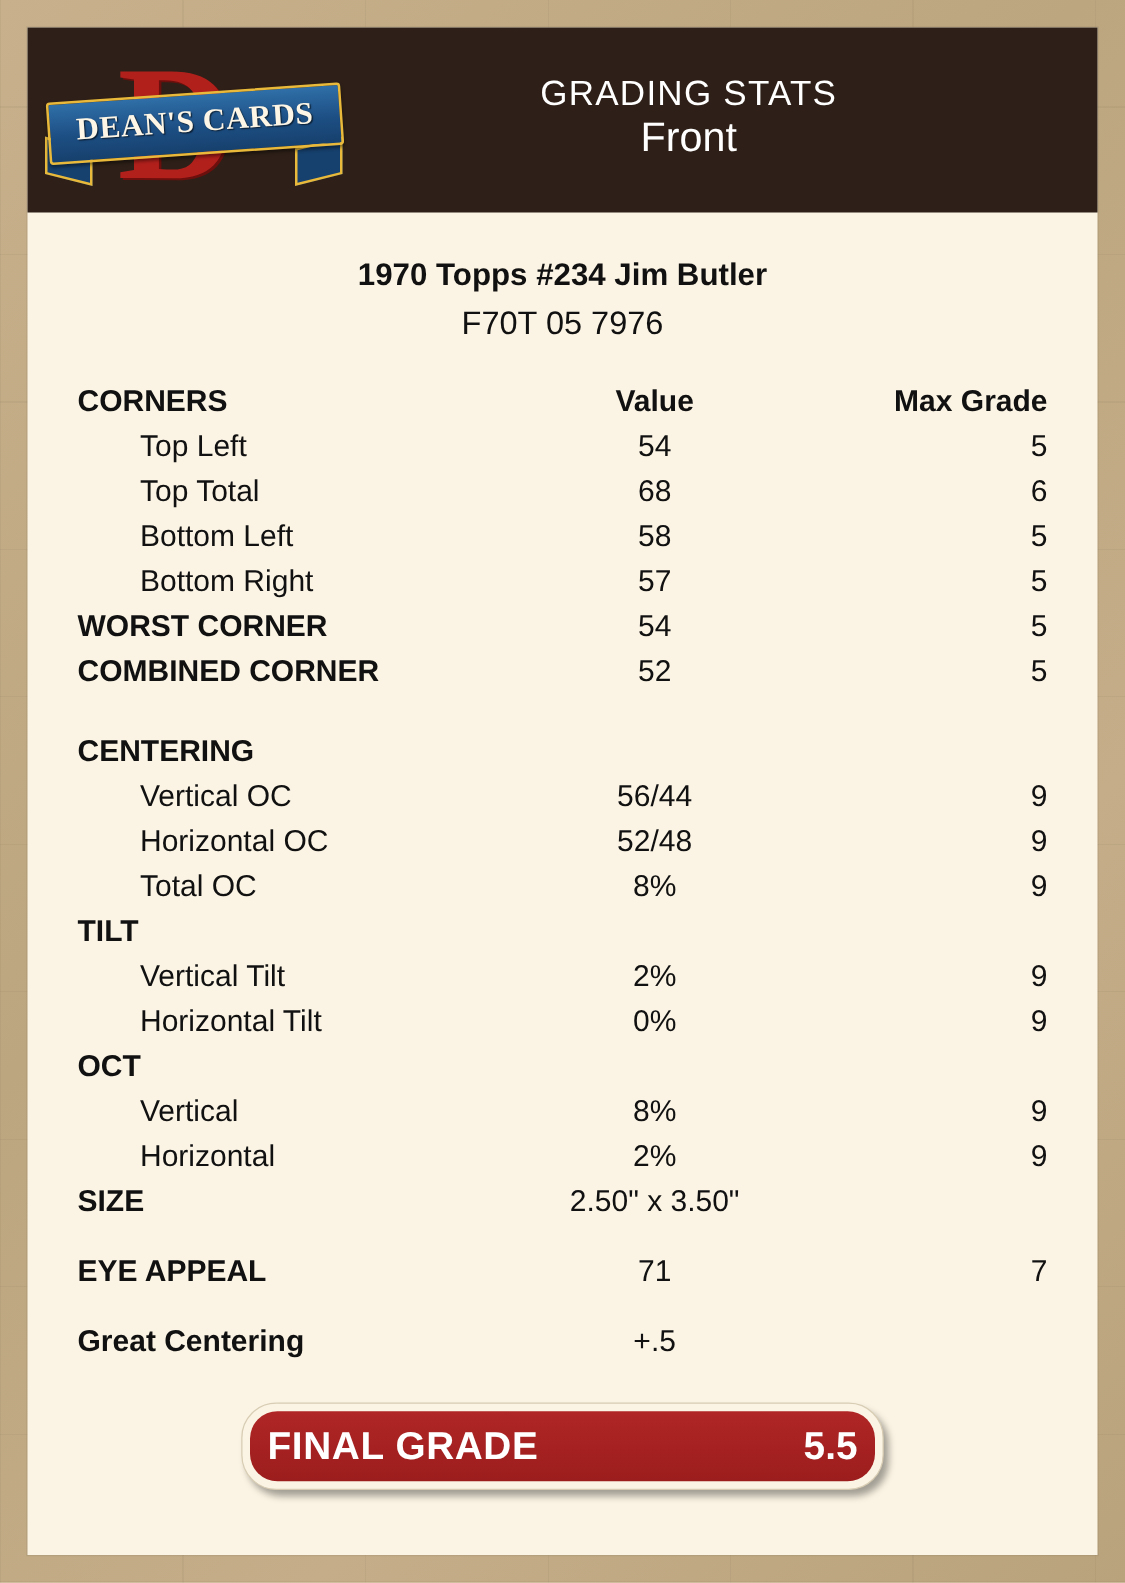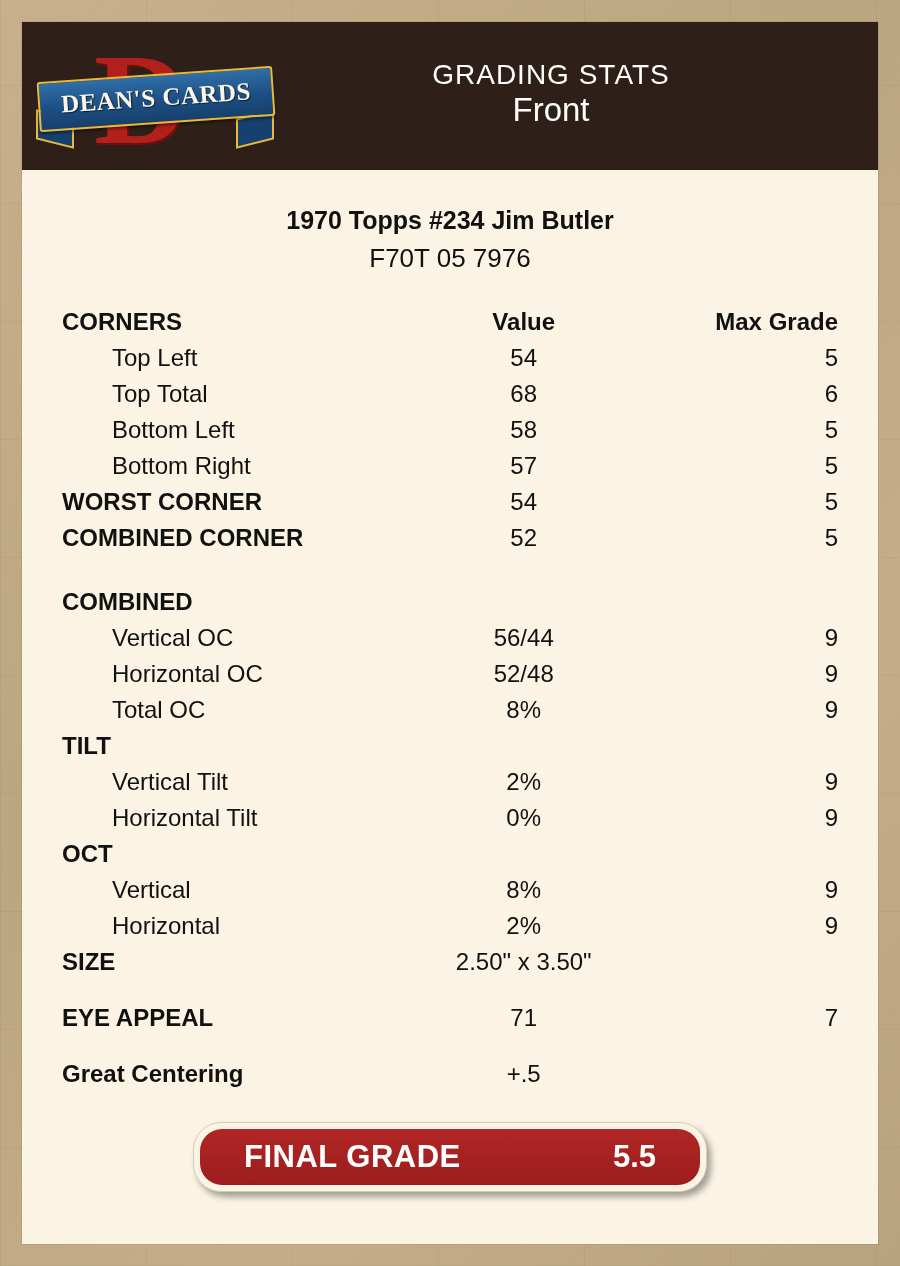--- a/index.html
+++ b/index.html
@@ -166,21 +166,21 @@
     box-shadow: 4px 5px 6px rgba(0,0,0,0.35);
     border: 1px solid #d8cdb4;
   }
   .final-bar {
     background: linear-gradient(180deg, #b02626 0%, #9c1d1d 100%);
     border-radius: 22px;
     height: 56px;
     display: flex;
     align-items: center;
     justify-content: space-between;
-    padding: 0 44px;
+    padding: 0 14px;
     box-sizing: border-box;
   }
   .final-label {
     color: #ffffff;
     font-size: 31px;
     font-weight: bold;
     letter-spacing: 0.5px;
   }
   .final-value {
     color: #ffffff;
@@ -249,21 +249,21 @@
             <td class="label sect">COMBINED CORNER</td>
             <td class="value">52</td>
             <td class="grade">5</td>
           </tr>
 
           <tr class="spacer">
               <td colspan="3"></td>
             </tr>
 
           <tr>
-            <td class="label sect">COMBINED</td>
+            <td class="label sect">CENTERING</td>
             <td class="value"></td>
             <td class="grade"></td>
           </tr>
           <tr>
             <td class="label indent">Vertical OC</td>
             <td class="value">56/44</td>
             <td class="grade">9</td>
           </tr>
           <tr>
             <td class="label indent">Horizontal OC</td>

